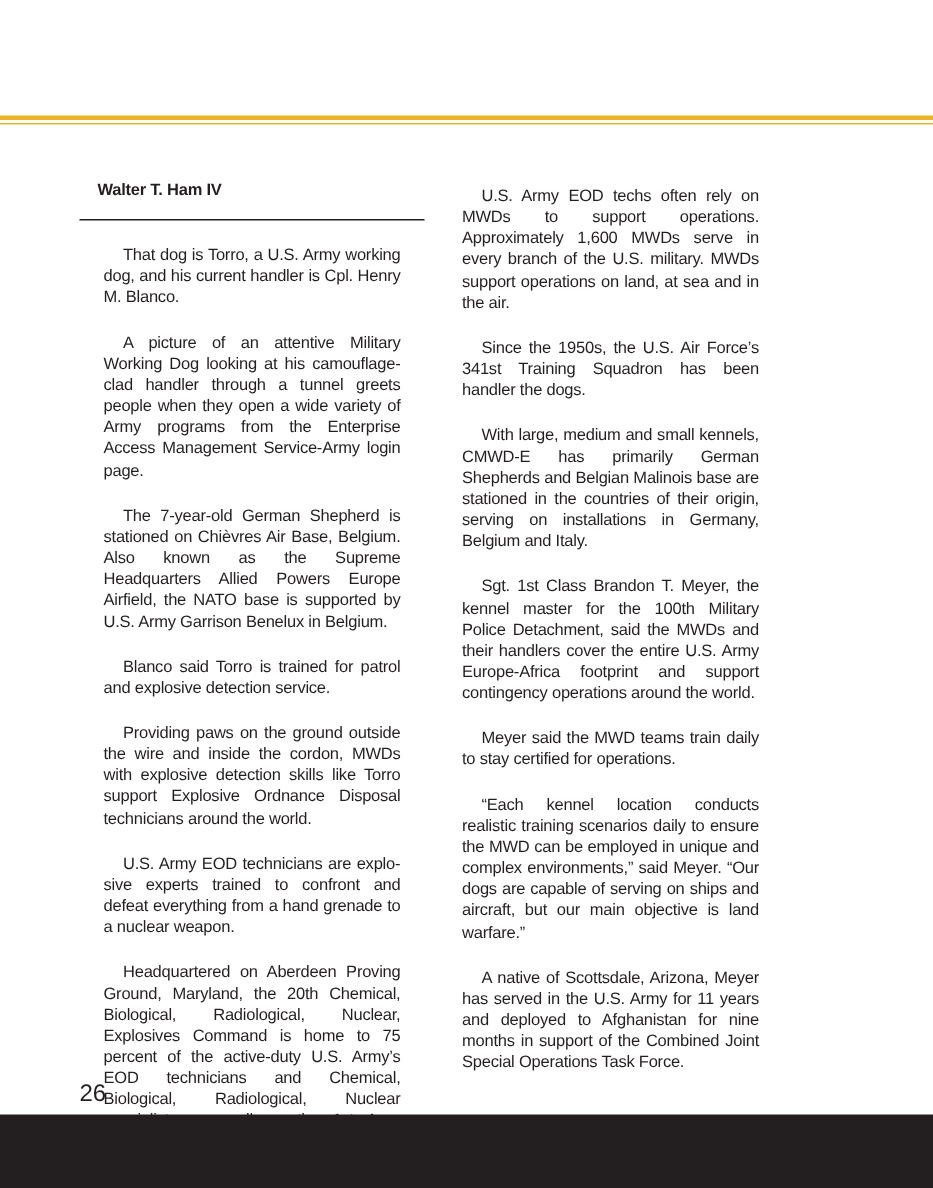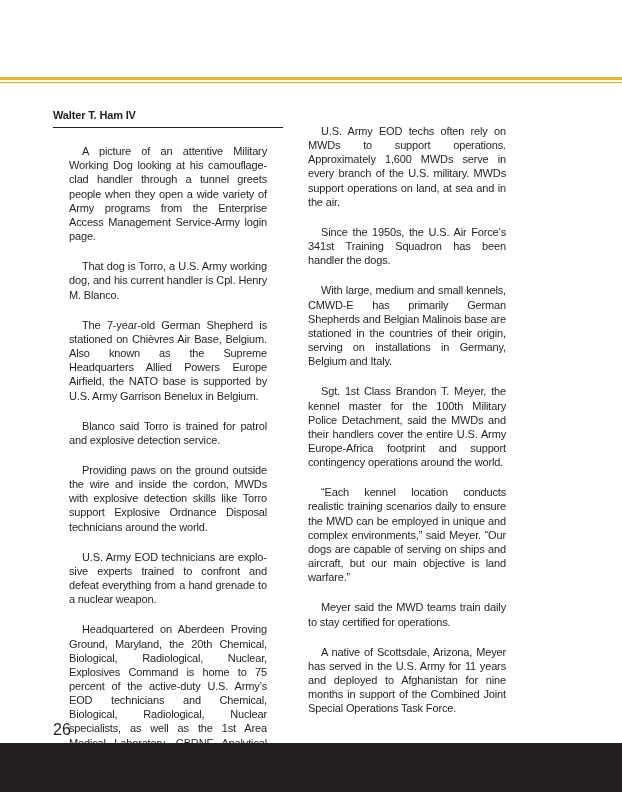--- a/index.html
+++ b/index.html
@@ -37,21 +37,21 @@
       width: 230px;
       font-size: 11px;
       line-height: 14.15px;
       text-align: justify;
       letter-spacing: -0.15px;
     }
     .col-left { left: 53px; }
     .col-right { left: 292px; }
     .byline-name {
       font-weight: bold;
-      margin: 0;
+      margin: 12px;
     }
     .byline-unit {
       margin: 0;
     }
     .byline-rule {
       border: none;
       border-top: 1px solid #231f20;
       margin: 5px 0 7px 0;
       height: 0;
     }
@@ -77,35 +77,35 @@
   </style>
 </head>
 <body>
 
 <div class="gold-rule-thick"></div>
 <div class="gold-rule-thin"></div>
 
 <div class="column col-left">
   <p class="byline-name">Walter T. Ham IV</p>
   <hr class="byline-rule">
+  <p class="para">That dog is Torro, a U.S. Army working dog, and his current handler is Cpl. Henry M. Blanco.</p>
   <p class="para">A picture of an attentive Military Working Dog looking at his camouflage-clad handler through a tunnel greets people when they open a wide variety of Army programs from the Enterprise Access Management Service-Army login page.</p>
-  <p class="para">That dog is Torro, a U.S. Army working dog, and his current handler is Cpl. Henry M. Blanco.</p>
   <p class="para">The 7-year-old German Shepherd is stationed on Chièvres Air Base, Belgium. Also known as the Supreme Headquarters Allied Powers Europe Airfield, the NATO base is supported by U.S. Army Garrison Benelux in Belgium.</p>
   <p class="para">Blanco said Torro is trained for patrol and explosive detection service.</p>
   <p class="para">Providing paws on the ground outside the wire and inside the cordon, MWDs with explosive detection skills like Torro support Explosive Ord­nance Disposal technicians around the world.</p>
   <p class="para">U.S. Army EOD technicians are explo­sive experts trained to confront and defeat everything from a hand grenade to a nuclear weapon.</p>
   <p class="para">Headquartered on Aberdeen Proving Ground, Maryland, the 20th Chemical, Biological, Radio­logical, Nuclear, Explosives Command is home to 75 percent of the active-duty U.S. Army’s EOD technicians and Chemical, Biological, Radio­logical, Nuclear specialists, as well as the 1st Area Medical Laboratory, CBRNE Analytical and Remediation Activity, five Weapons of Mass Destruction Teams and three Nuclear Disable­ment Teams.</p>
   <p class="para">From 19 bases in 16 states, Soldiers and Army civilians from 20th CBRNE Command take on the world’s most dangerous hazards in sup­port of joint, interagency and allied operations.</p>
 </div>
 
 <div class="column col-right">
   <p class="para">U.S. Army EOD techs often rely on MWDs to support operations. Approximately 1,600 MWDs serve in every branch of the U.S. military. MWDs support operations on land, at sea and in the air.</p>
   <p class="para">Since the 1950s, the U.S. Air Force’s 341st Training Squadron has been handler the dogs.</p>
   <p class="para">With large, medium and small kennels, CMWD-E has primarily German Shepherds and Belgian Malinois base are stationed in the coun­tries of their origin, serving on installations in Germany, Belgium and Italy.</p>
   <p class="para">Sgt. 1st Class Brandon T. Meyer, the kennel master for the 100th Military Police Detach­ment, said the MWDs and their handlers cover the entire U.S. Army Europe-Africa footprint and support contingency operations around the world.</p>
+  <p class="para">Meyer said the MWD teams train daily to stay certified for operations.</p>
   <p class="para">“Each kennel location conducts realistic train­ing scenarios daily to ensure the MWD can be employed in unique and complex environments,” said Meyer. “Our dogs are capable of serving on ships and aircraft, but our main objective is land warfare.”</p>
-  <p class="para">Meyer said the MWD teams train daily to stay certified for operations.</p>
   <p class="para">A native of Scottsdale, Arizona, Meyer has served in the U.S. Army for 11 years and deployed to Afghanistan for nine months in sup­port of the Combined Joint Special Operations Task Force.</p>
 </div>
 
 <div class="page-number">26</div>
 
 <div class="footer-band"></div>
 
 </body></html>

